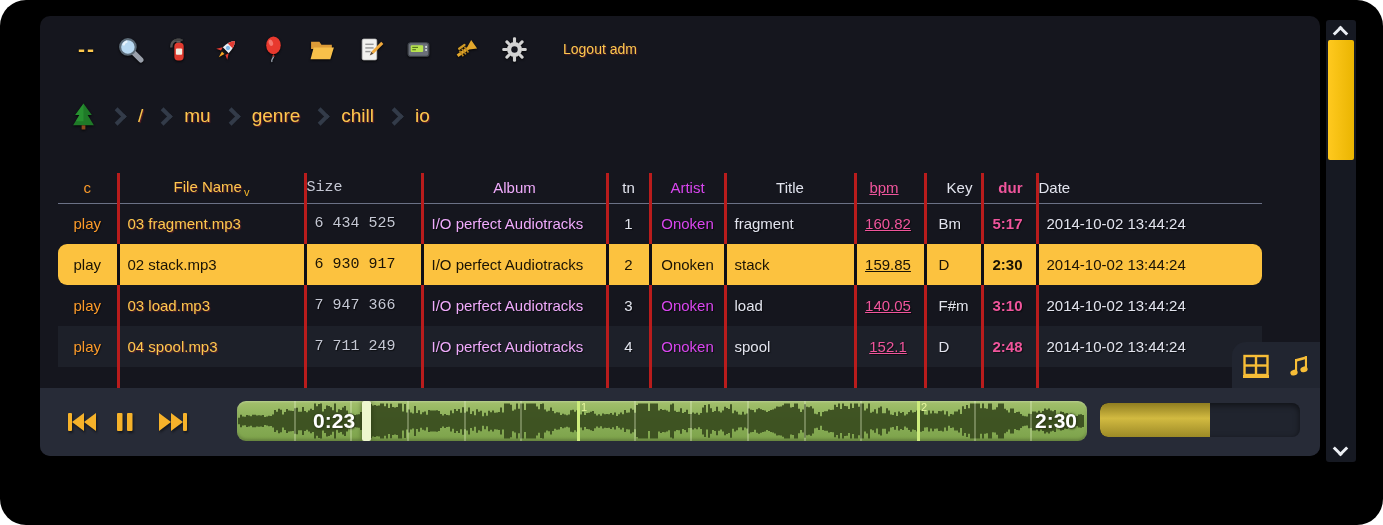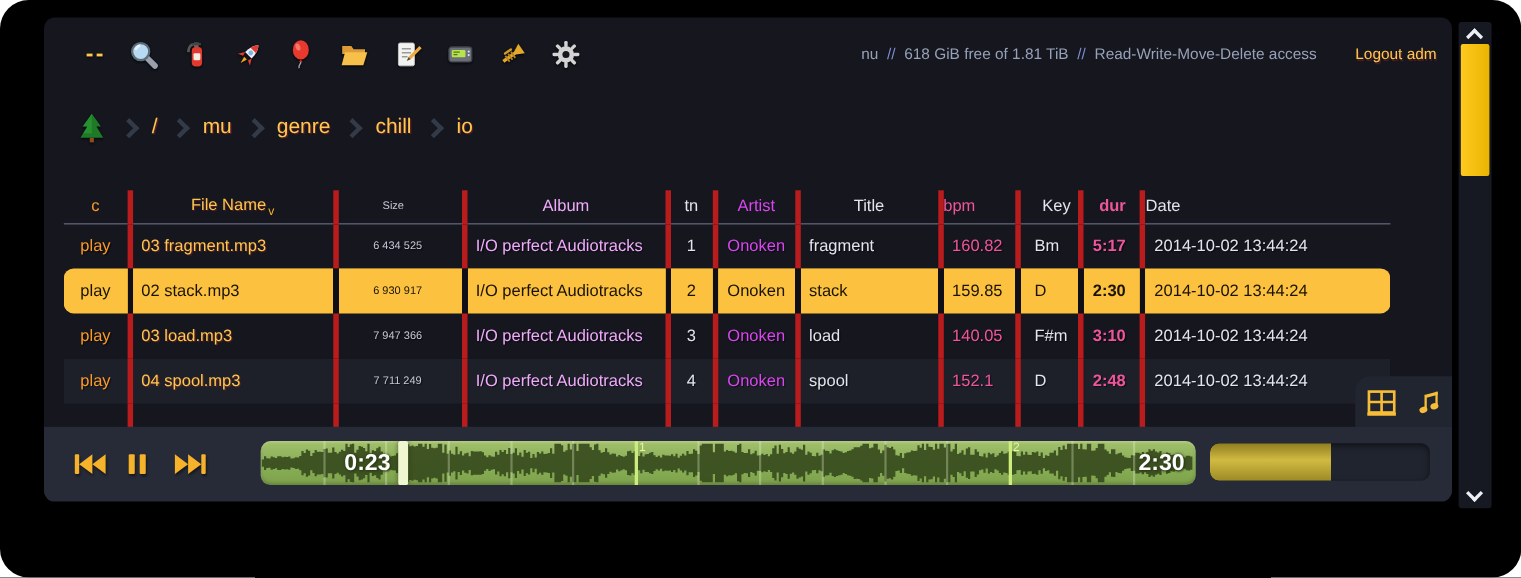--- a/index.html
+++ b/index.html
@@ -27,32 +27,32 @@
   .chev { width:13px; height:13px; border-right:4px solid #333b49; border-bottom:4px solid #333b49;
           transform:rotate(-45deg); margin:0 1px; flex:0 0 auto; }
 
   
   table { position:absolute; left:18px; top:157px; border-collapse:collapse; table-layout:fixed;
           font-size:15px; }
   th { height:30px; font-weight:400; color:#ccd0df; text-align:center; vertical-align:middle;
        border-bottom:1px solid #6b7186; cursor:pointer; white-space:nowrap; }
   td { height:41px; vertical-align:middle; padding:0 8px; white-space:nowrap; overflow:hidden;
        text-shadow:1px 1px 1px rgba(0,0,0,.55); }
-  th + th, td + td { border-left:5px solid #b91c1c; }
+  th + th, td + td { border-left:3px solid #b91c1c; }
   tbody tr:nth-child(even) td { background:#1d2029; }
   .sort { color:#f5b52a; font-size:11px; vertical-align:sub; margin-left:2px; text-shadow:none; }
 
   .col-c     { width:60px;  color:#fb9a2a; text-align:center; cursor:pointer; }
   .col-name  { width:187px; color:#fdc84e; cursor:pointer; text-shadow:1px 1px 1px rgba(160,40,40,.5); }
-  .col-size  { width:117px; color:#c5c8d4; text-align:center; font-family:Liberation Sans, sans-serif; font-size:10px; padding-right:12px; }
+  .col-size  { width:117px; color:#c5c8d4; text-align:left; font-family:Liberation Mono, monospace; font-size:15px; padding-right:12px; }
   .col-album { width:185px; color:#f0abfc; }
   .col-tn    { width:43px;  color:#e2e4ee; text-align:center; }
   .col-artist{ width:75px;  color:#d946ef; text-align:center; }
   .col-title { width:130px; color:#e2e4ee; }
-  .col-bpm   { width:70px;  color:#f0559c; text-align:left; padding-right:12px; }
+  .col-bpm   { width:70px;  color:#f0559c; text-align:center; padding-right:12px;text-decoration:underline; }
   .col-key   { width:57px;  color:#e2e4ee; padding-left:12px; }
   .col-dur   { width:55px;  color:#f0559c; text-align:right; padding-right:13px;font-weight:bold; }
   .col-date  { width:225px; color:#e2e4ee; text-align:left; }
 
   tr.playing td { background:#fcc23f !important; color:#1a1305 !important; text-shadow:none;
                   border-left-color:rgba(0,0,0,.28); }
   tr.playing td:first-child { border-radius:9px 0 0 9px; }
   tr.playing td:last-child  { border-radius:0 9px 9px 0; }
 
   
@@ -189,27 +189,20 @@
             <use href="#gt" transform="rotate(90 13 13)"></use>
             <use href="#gt" transform="rotate(135 13 13)"></use>
             <use href="#gt" transform="rotate(180 13 13)"></use>
             <use href="#gt" transform="rotate(225 13 13)"></use>
             <use href="#gt" transform="rotate(270 13 13)"></use>
             <use href="#gt" transform="rotate(315 13 13)"></use>
             <circle cx="13" cy="13" r="3.1" fill="#15161e"></circle>
           </svg>
         </a>
 
-      <div class="status">
-        <span>nu</span>
-        <span class="sep">//</span>
-        <span>618 GiB free of 1.81 TiB</span>
-        <span class="sep">//</span>
-        <span>Read-Write-Move-Delete access</span>
-      </div>
       <a class="logout">Logout adm</a>
     </div>
 
     <div class="crumbs" id="crumbs">
       <a class="tbtn" style="width:27px;height:29px">
         <svg viewBox="0 0 26 27" width="27" height="29">
             <polygon points="13,1 5,12 9,12 3,22 23,22 17,12 21,12" fill="#1f7a28"></polygon>
             <polygon points="13,1 5,12 9,12 5.5,18 13,18" fill="#2da336" opacity="0.55"></polygon>
             <rect x="11.2" y="22" width="3.6" height="4" fill="#8a4b1e"></rect>
           </svg>

